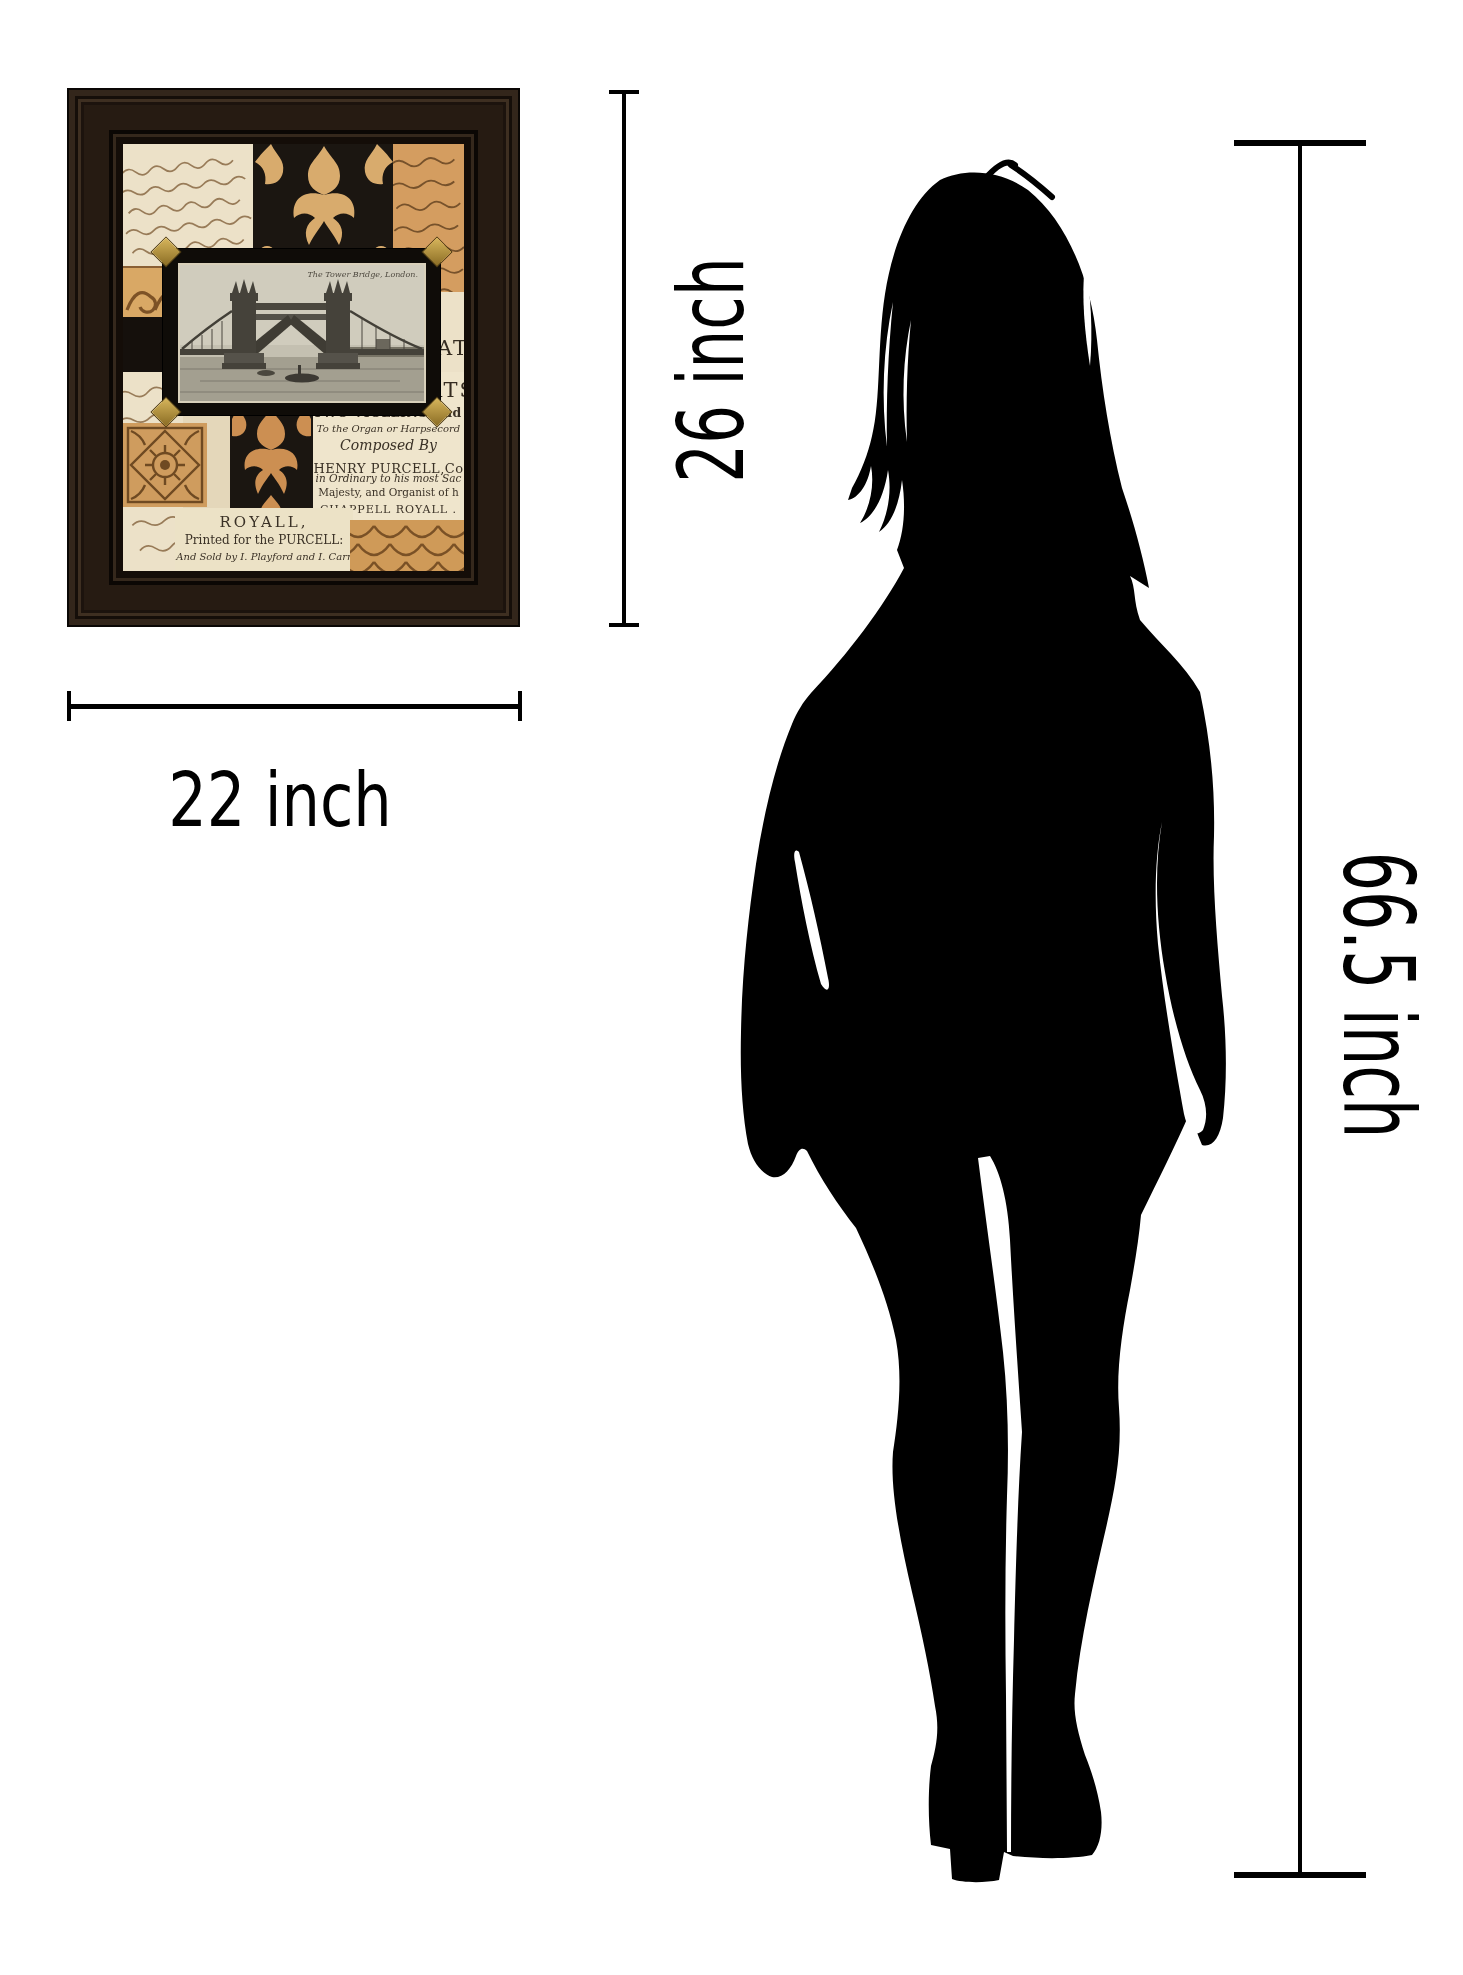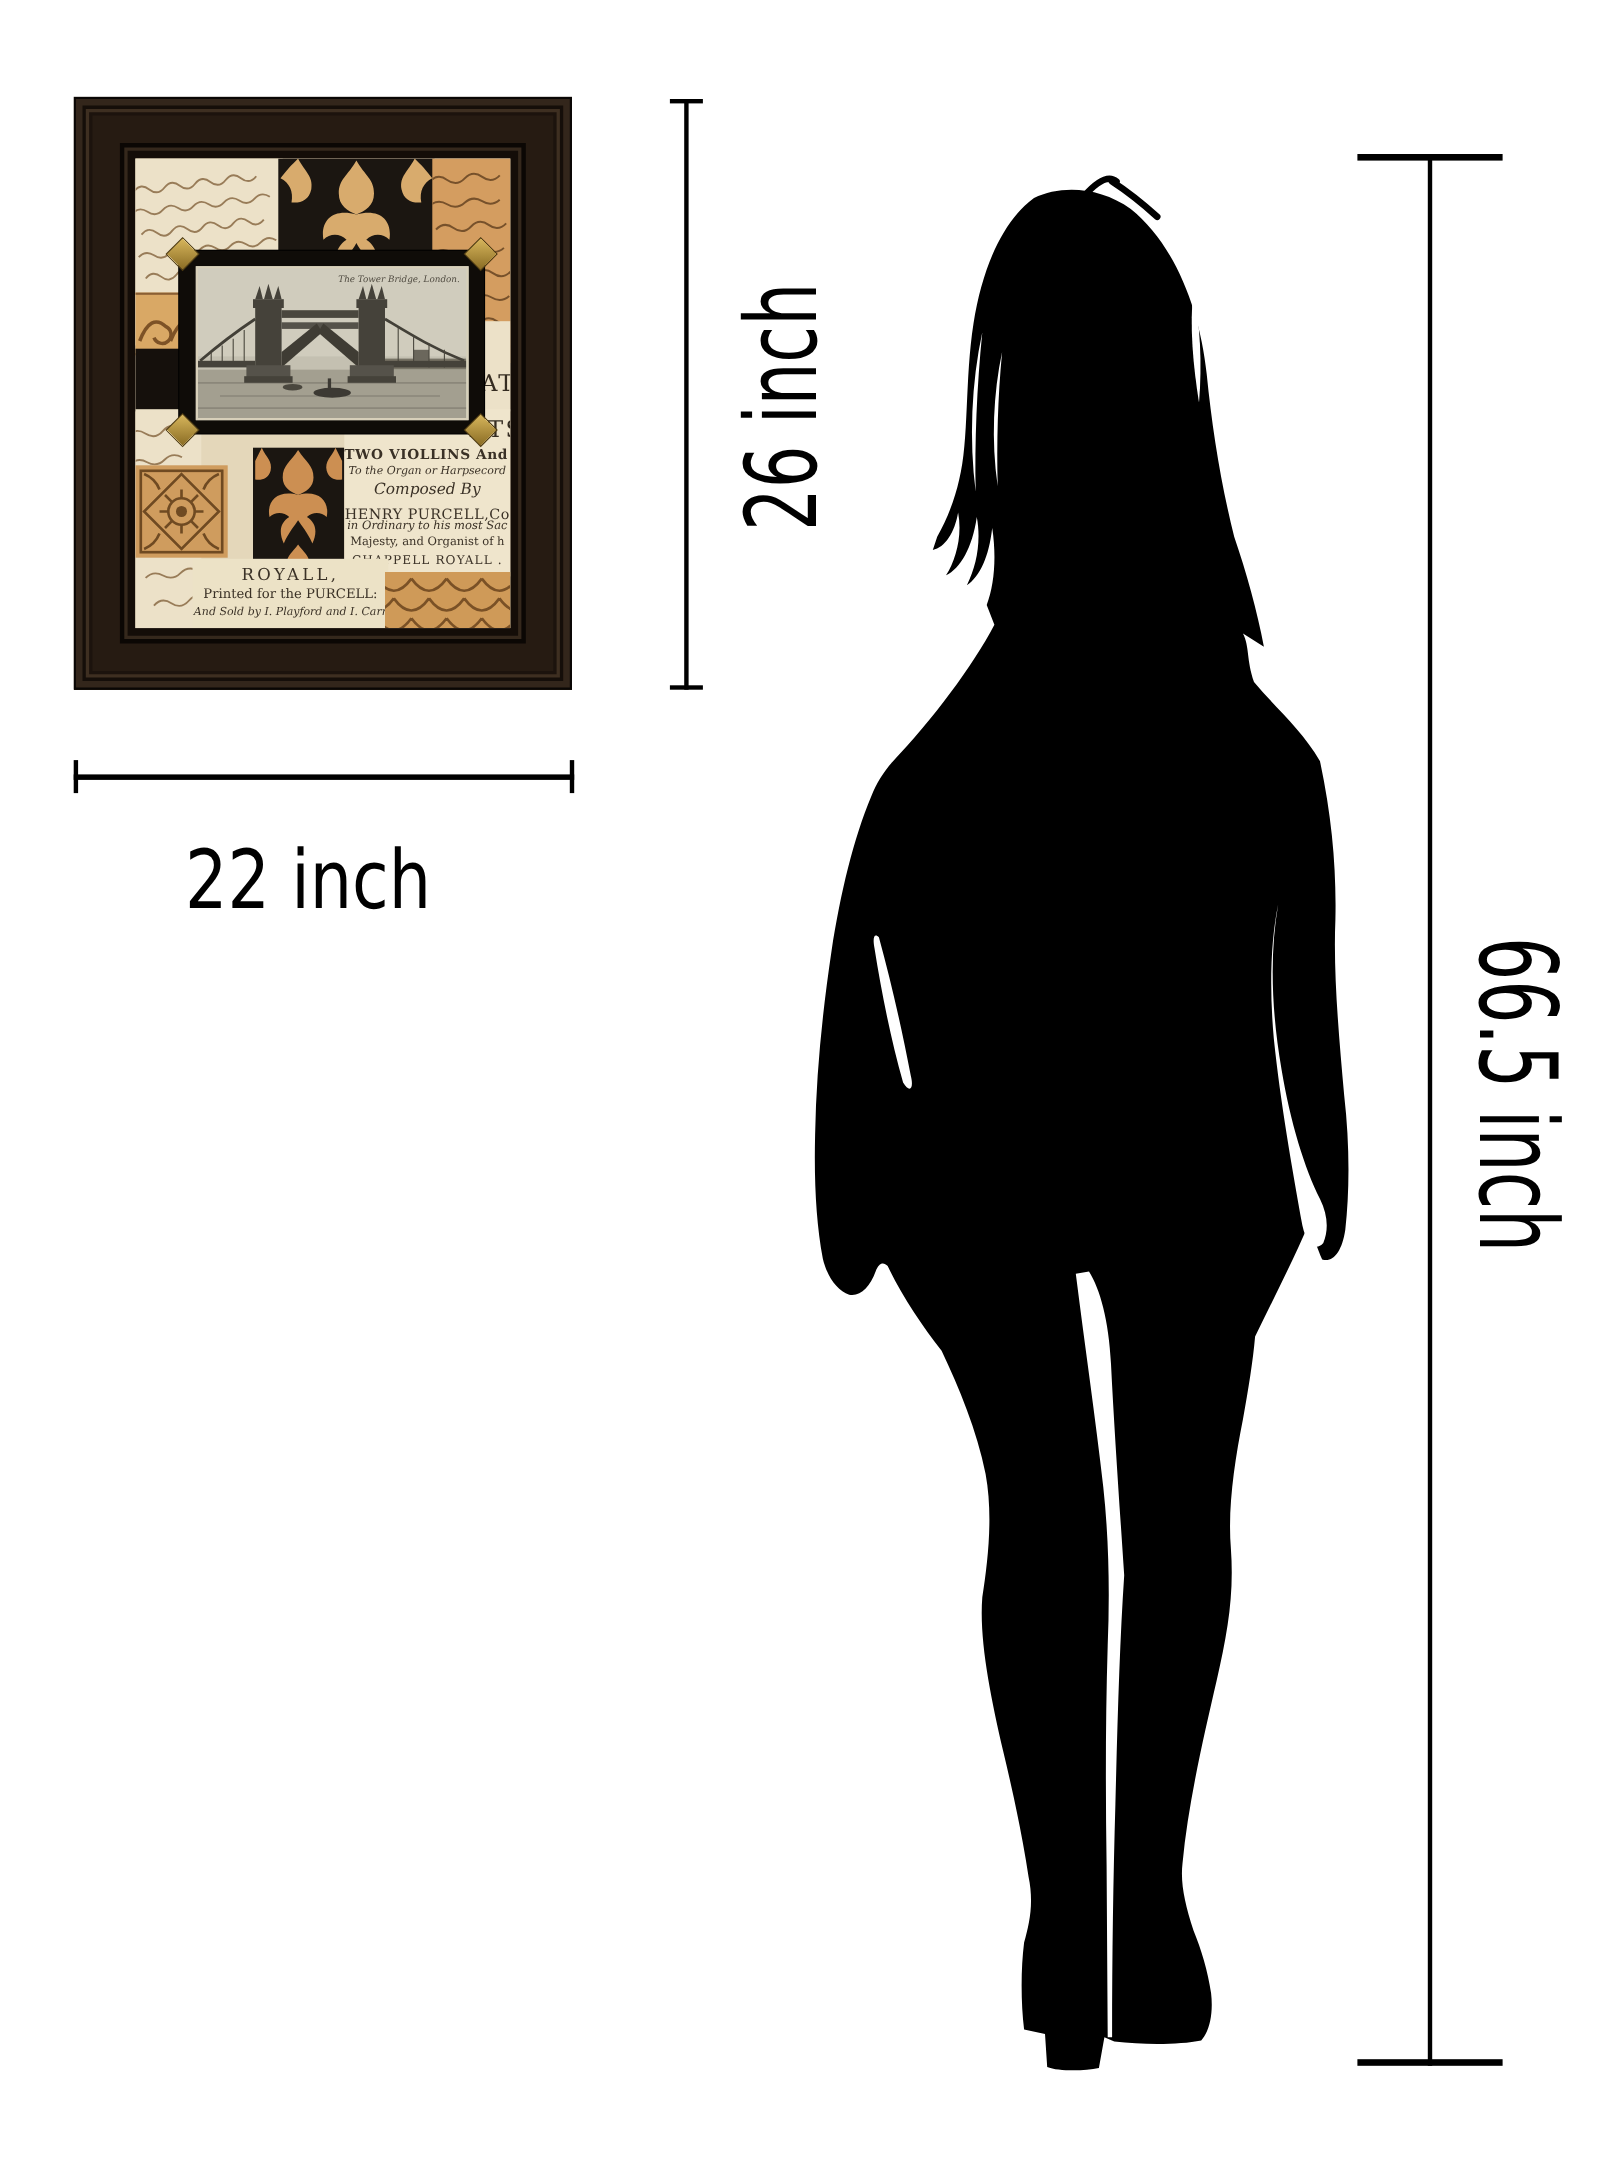--- a/index.html
+++ b/index.html
@@ -24,21 +24,21 @@
   #art{position:absolute;left:56px;top:56px;right:56px;bottom:56px;background:#e4d7ba;overflow:hidden;}
   .piece{position:absolute;overflow:hidden;}
   .cream{background:#ece1c8;}
   .orangepaper{background:#d49d60;}
   .blackpiece{background:#1b1611;}
   .serifline{position:absolute;left:0;right:0;text-align:center;color:#3a3126;
              font-family:"DejaVu Serif","Liberation Serif",serif;white-space:nowrap;}
   .ital{font-style:italic;}
   .bigletters{position:absolute;font-family:"DejaVu Serif","Liberation Serif",serif;
               color:#352c21;font-size:21px;letter-spacing:2px;white-space:nowrap;}
-  #postcard{position:absolute;left:40px;top:84px;width:277px;height:166px;background:#0f0c08;
+  #postcard{position:absolute;left:40px;top:105px;width:277px;height:166px;background:#0f0c08;
             box-shadow:0 0 0 1px #000;text-align:center;}
   #photo{position:absolute;left:15px;top:14px;width:244px;height:136px;background:#d0ccbd;
          border:2px solid #d8d0ba;box-sizing:content-box;overflow:hidden;}
   .goldcorner{position:absolute;width:20px;height:20px;transform:rotate(45deg);
               background:linear-gradient(135deg,#d7b65c,#8a6c24);box-shadow:0 0 0 1px #4d3a12;}
   #caption{position:absolute;right:6px;top:5px;font-size:8px;color:#4f4a40;
            font-style:italic;font-family:"DejaVu Serif","Liberation Serif",serif;}
   .scriptsvg{position:absolute;left:0;top:0;}
   
   #figure-svg{position:absolute;left:0;top:0;}

